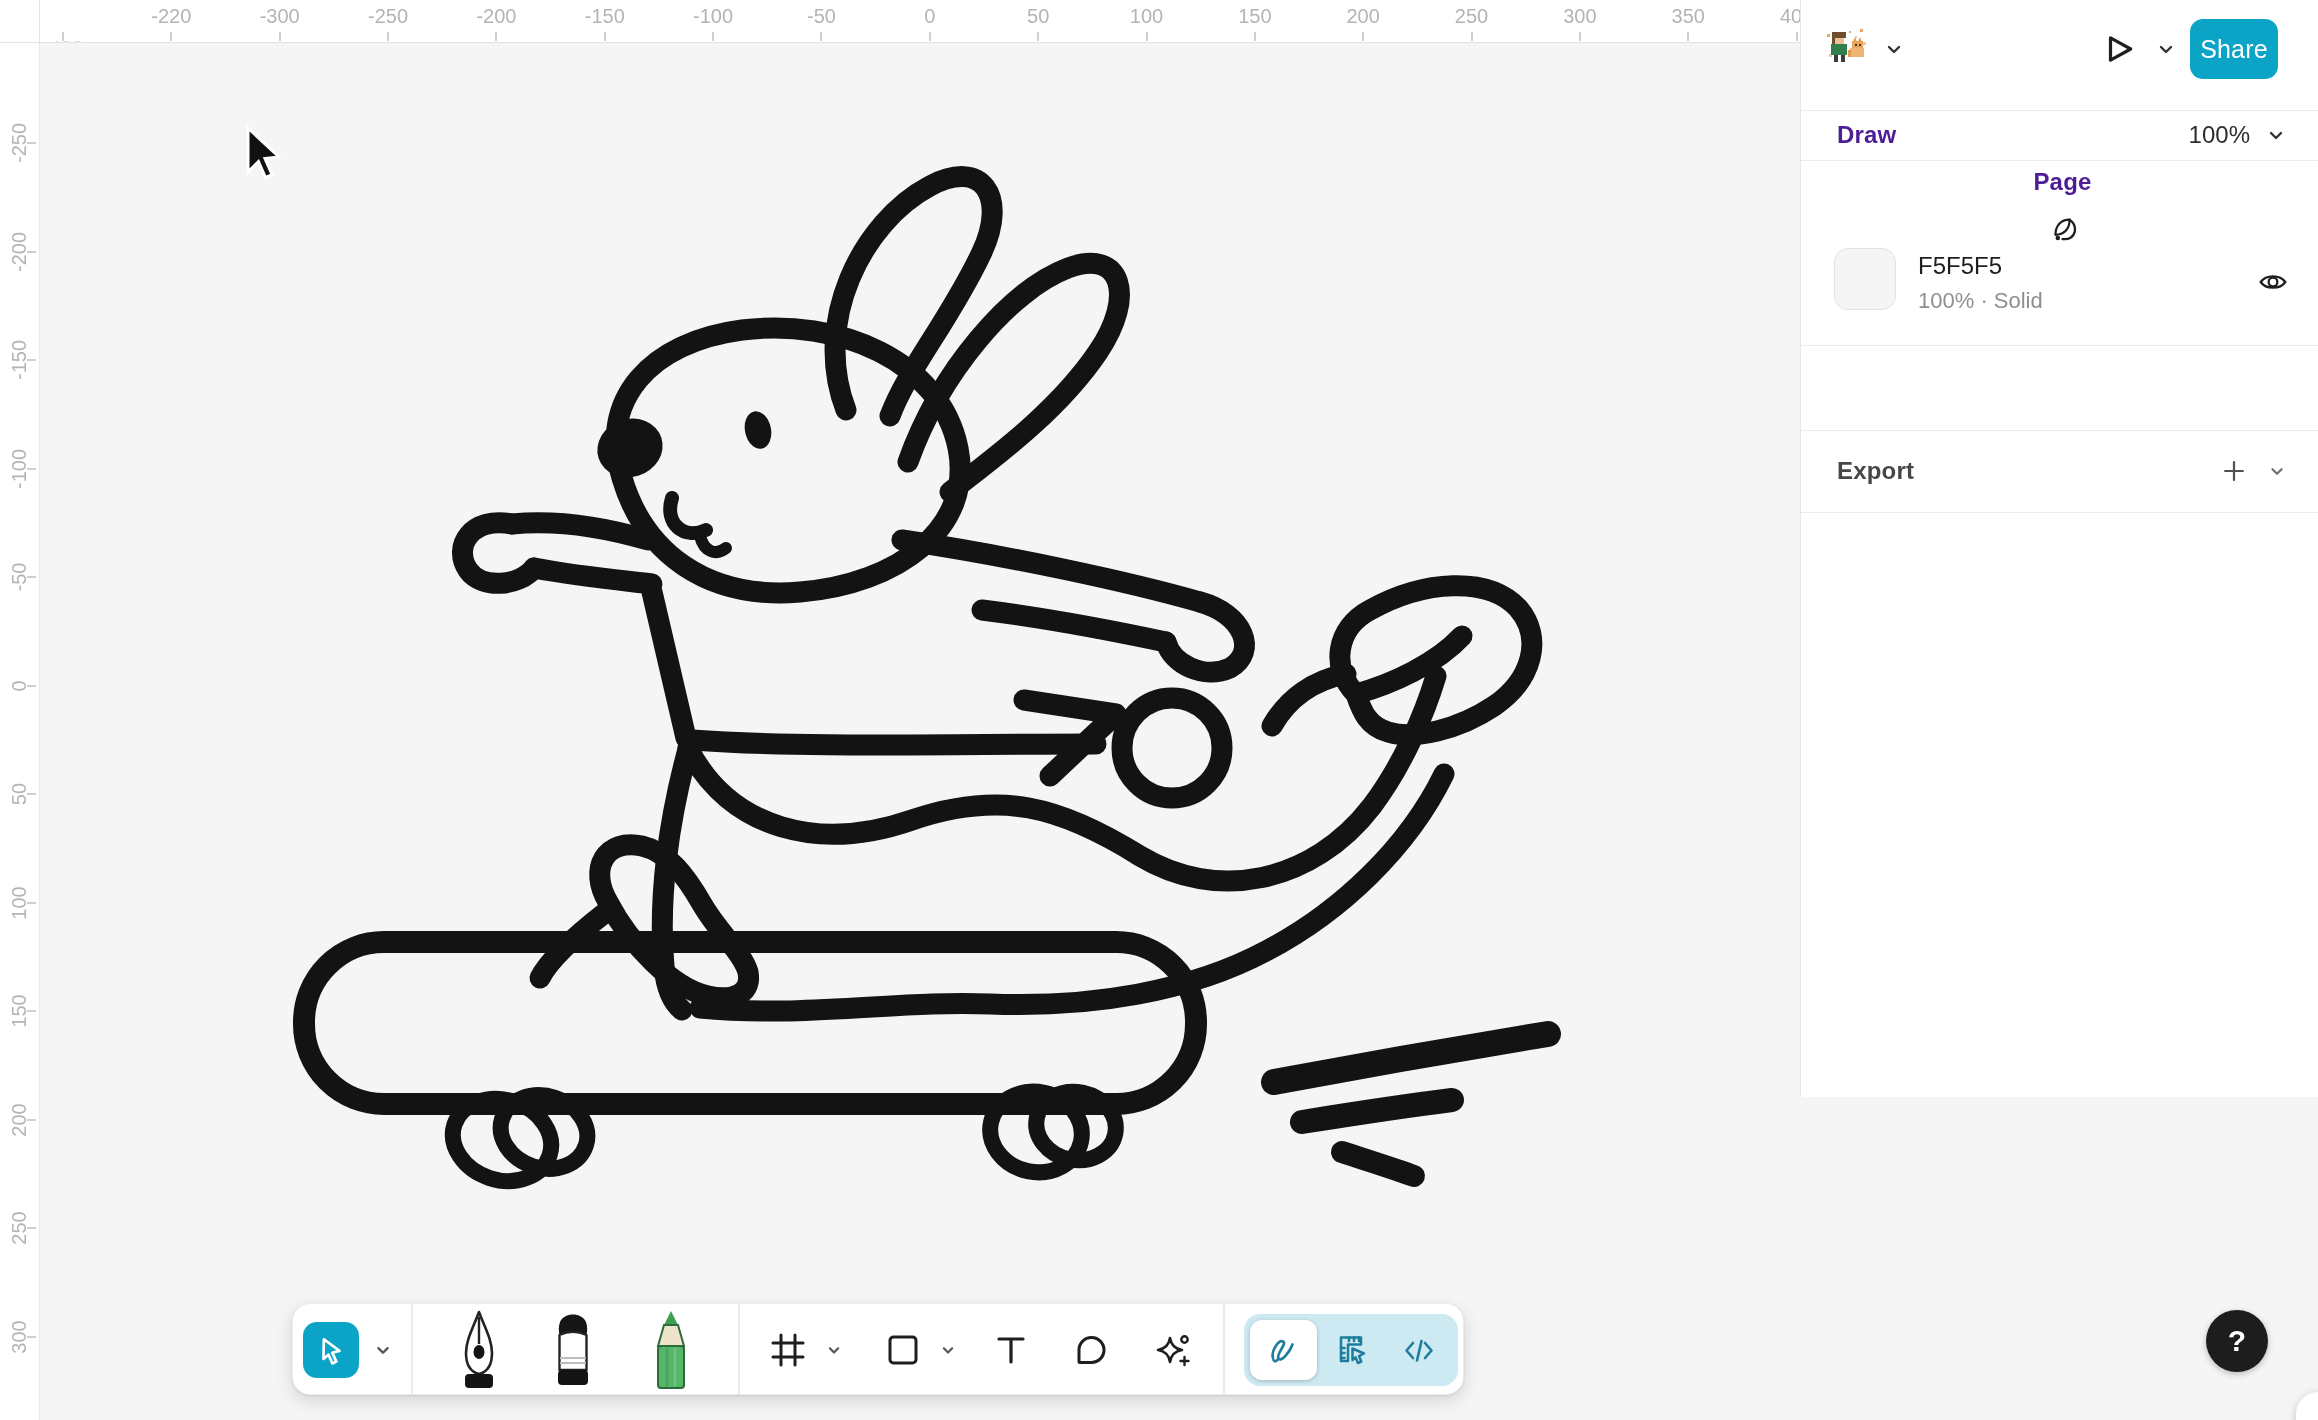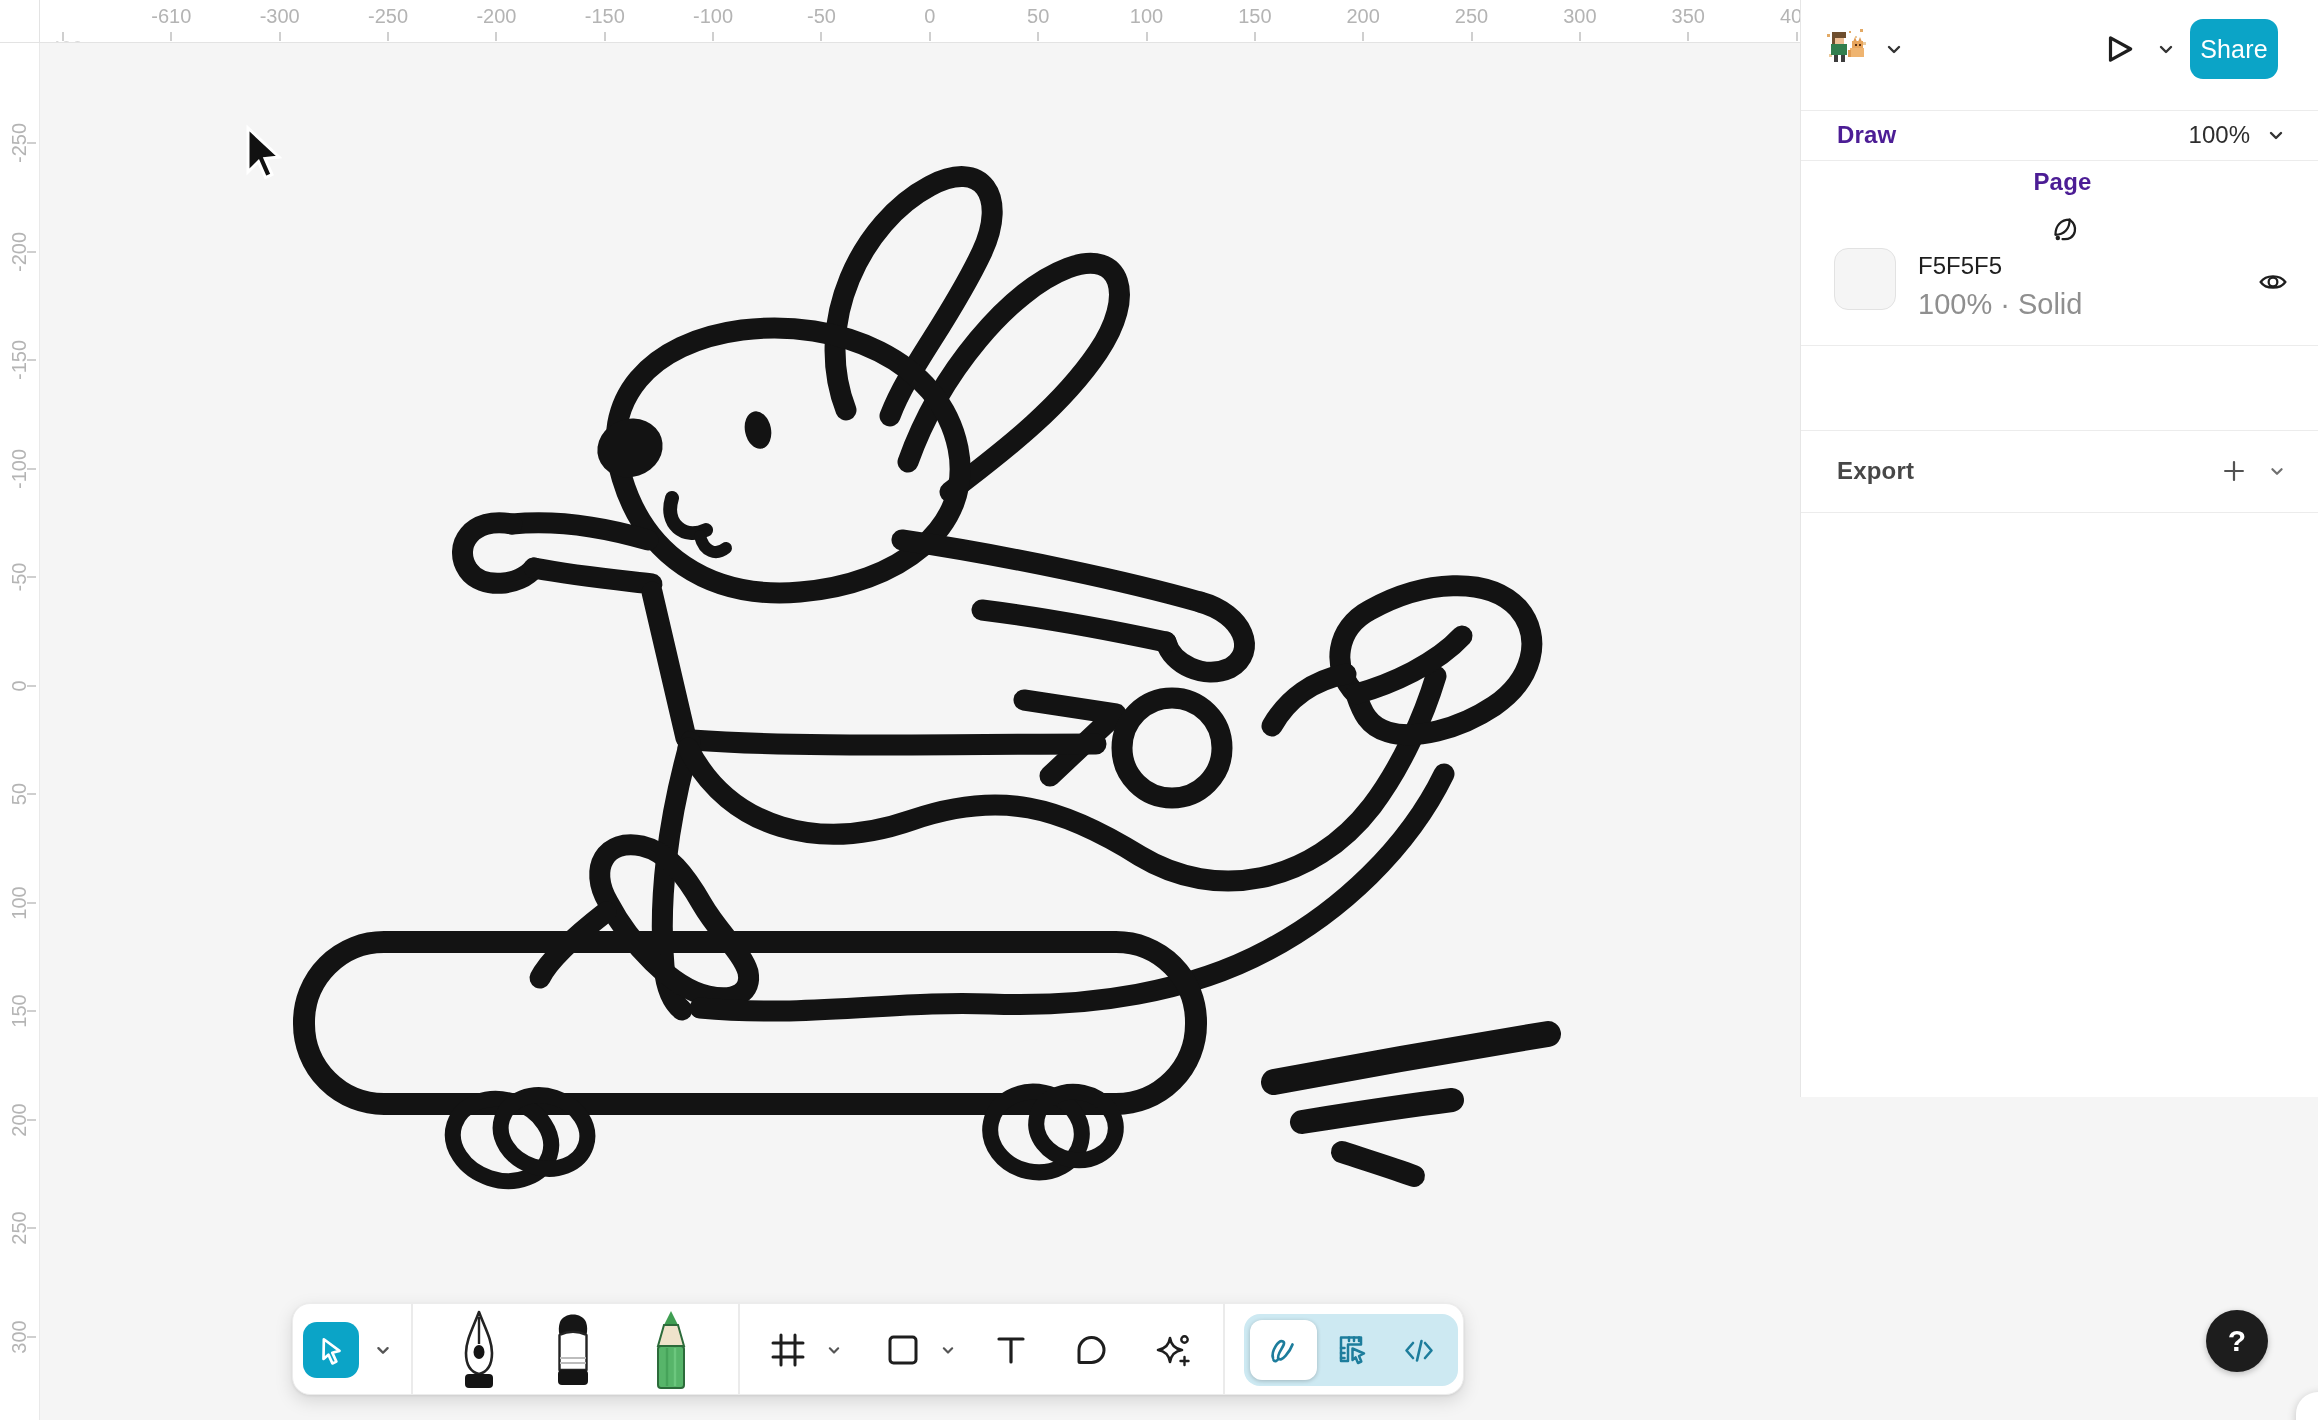--- a/index.html
+++ b/index.html
@@ -27,21 +27,21 @@
   .pdivider { position:absolute; left:0; right:0; height:1px; background:#ececec; }
   .ptitle { font-size:24px; font-weight:700; color:#4c1d95; letter-spacing:.2px; }
   .ptitle.soft { color:#474747; }
   .spacer { flex:1; }
   .zoomtxt { font-size:24px; color:#2d2d2d; }
   .iconbtn { display:flex; align-items:center; justify-content:center; cursor:default; }
   #share-btn { left:389px; top:19px; width:88px; height:60px; background:#0ba4c7; border-radius:13px; display:flex; align-items:center; justify-content:center; }
   #share-btn span { color:#fff; font-size:25px; font-weight:500; letter-spacing:.2px; }
   #swatch-chip { left:33px; top:248px; width:62px; height:62px; background:#f5f5f5; border:1px solid #e2e2e2; border-radius:14px; }
   .fillhex { position:absolute; left:117px; top:252px; font-size:24px; color:#1e1e1e; }
-  .fillmeta { position:absolute; left:117px; top:288px; font-size:29px; color:#8f8f8f; }
+  .fillmeta { position:absolute; left:117px; top:288px; font-size:22px; color:#8f8f8f; }
 
   
   #toolbar { left:292px; top:1303px; width:1172px; height:92px; background:#fff; border:1px solid #ececec; border-radius:18px; box-shadow:0 6px 18px rgba(0,0,0,.13), 0 1px 3px rgba(0,0,0,.08); z-index:6; }
   .tdiv { position:absolute; top:0; bottom:0; width:1.5px; background:#ebebeb; }
   #select-btn { left:10px; top:18px; width:56px; height:56px; background:#0ba4c7; border-radius:14px; display:flex; align-items:center; justify-content:center; }
   .toolslot { position:absolute; top:0; height:92px; display:flex; align-items:center; justify-content:center; }
   #modeswitch { position:absolute; left:951px; top:10px; width:214px; height:72px; background:#cde9f2; border-radius:16px; display:flex; align-items:center; padding:6px; gap:1px; }
   .modebtn { width:67px; height:60px; border-radius:12px; display:flex; align-items:center; justify-content:center; }
   .modebtn.active { background:#fff; box-shadow:0 1px 4px rgba(0,0,0,.22); }
 
@@ -107,21 +107,21 @@
 
       <g>
         <path d="M 248 128 L 248 172 L 258.5 161.5 L 265.5 177.5 L 272 174.5 L 265 158.5 L 279 157 Z" fill="#111" stroke="#fff" stroke-width="3"></path>
       </g>
     </svg>
   </div>
 
   <div class="abs" id="ruler-top">
       <span class="rt-label" style="left: 23px; opacity: 0.5; margin-top: 32px;">-400</span>
       <span class="rt-tick" style="left: 23px;"></span>
-      <span class="rt-label" style="left: 131.35px;">-610</span>
+      <span class="rt-label" style="left: 131.35px;">-220</span>
       <span class="rt-tick" style="left: 131.35px;"></span>
       <span class="rt-label" style="left: 239.7px;">-300</span>
       <span class="rt-tick" style="left: 239.7px;"></span>
       <span class="rt-label" style="left: 348.05px;">-250</span>
       <span class="rt-tick" style="left: 348.05px;"></span>
       <span class="rt-label" style="left: 456.4px;">-200</span>
       <span class="rt-tick" style="left: 456.4px;"></span>
       <span class="rt-label" style="left: 564.75px;">-150</span>
       <span class="rt-tick" style="left: 564.75px;"></span>
       <span class="rt-label" style="left: 673.1px;">-100</span>

